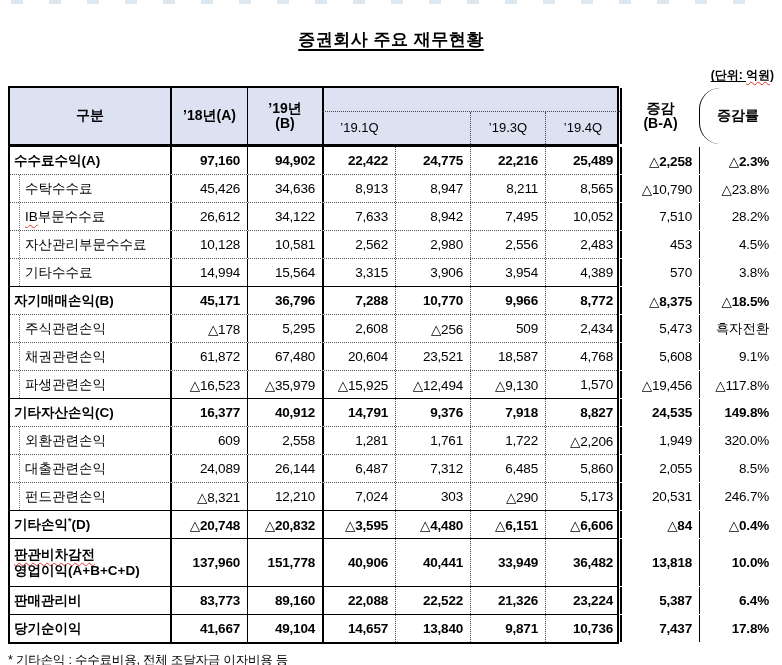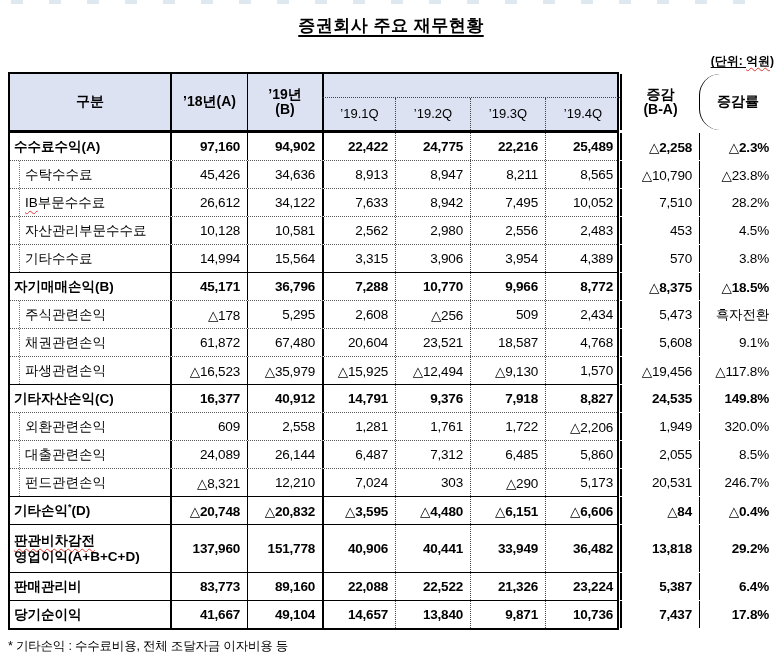--- a/index.html
+++ b/index.html
@@ -13,21 +13,21 @@
   body{
     width:782px;height:665px;background:#ffffff;
     font-family:"Liberation Sans","DejaVu Sans",sans-serif;
     color:#000;overflow:hidden;
   }
   .top-artifact{
     height:4px;width:760px;margin:0 auto;
     background:repeating-linear-gradient(90deg,rgba(170,195,215,.38) 0 12px,transparent 12px 38px);
   }
   .doc-title{
-    text-align:center;margin-top:10px;
+    text-align:center;margin-top:24px;
     font-size:17px;font-weight:bold;
     text-decoration:underline;text-underline-offset:4px;text-decoration-thickness:1.5px;
     letter-spacing:.5px;
   }
   .unit-note{
     width:770px;margin:16px auto 2px auto;
     text-align:right;font-size:12px;font-weight:bold;
     padding-right:2px;
   }
   .unit-note .u-underline{text-decoration:underline;text-underline-offset:2px;}
@@ -108,21 +108,20 @@
     <div class="hc h-y18">
       <span>’18년</span>
       <span>(A)</span>
     </div>
     <div class="hc h-y19">
       <span>’19년</span>
       <span>(B)</span>
     </div>
     <div class="hc h-qtop"></div>
     <div class="hc h-q h-q1">’19.1Q</div>
-    <div class="hc h-q h-q2">’19.2Q</div>
     <div class="hc h-q h-q3">’19.3Q</div>
     <div class="hc h-q h-q4">’19.4Q</div>
     <div class="hc h-chg">
       <span>증감</span>
       <span>(B-A)</span>
     </div>
     <div class="hc h-rate">증감률</div>
   </div>
   <div id="tbody">
       <div class="row group">
@@ -334,21 +333,21 @@
             <span class="l2">영업이익(A+B+C+D)</span>
           </div>
         </div>
         <div class="cell num c1">137,960</div>
         <div class="cell num c2">151,778</div>
         <div class="cell num c3">40,906</div>
         <div class="cell num c4">40,441</div>
         <div class="cell num c5">33,949</div>
         <div class="cell num c6">36,482</div>
         <div class="cell num c7">13,818</div>
-        <div class="cell num c8">29.2%</div>
+        <div class="cell num c8">10.0%</div>
       </div>
       <div class="row group">
         <div class="cell label-cell">
           <div class="group-label"><span>판매관리비</span></div>
         </div>
         <div class="cell num c1">83,773</div>
         <div class="cell num c2">89,160</div>
         <div class="cell num c3">22,088</div>
         <div class="cell num c4">22,522</div>
         <div class="cell num c5">21,326</div>

